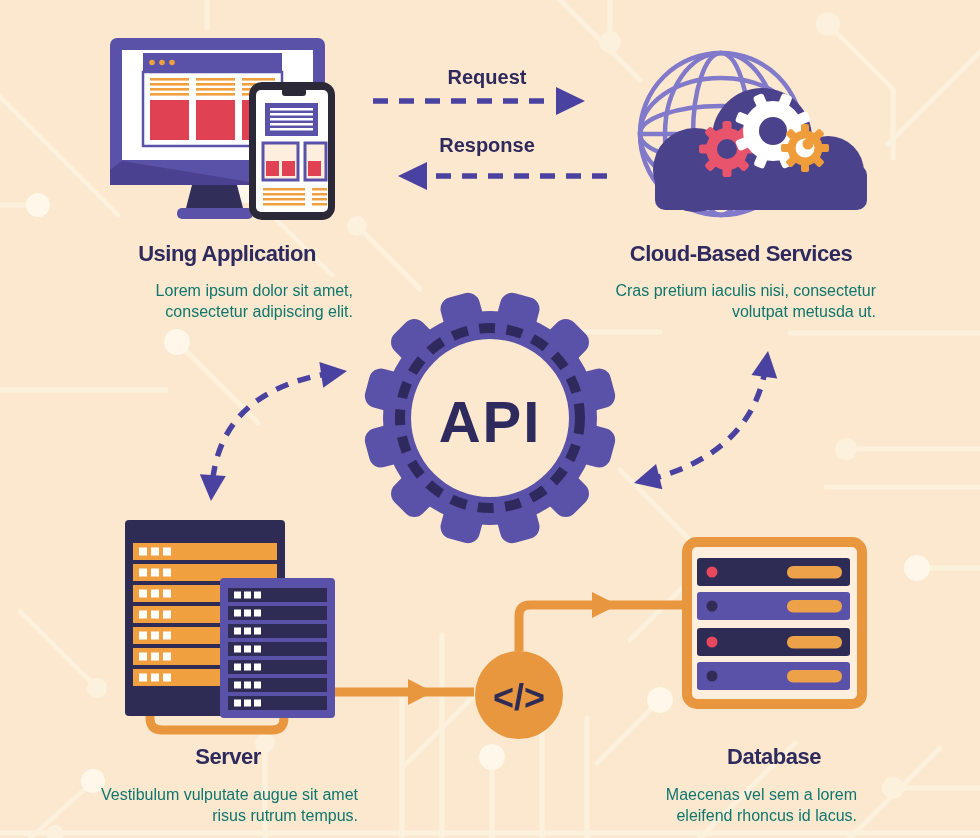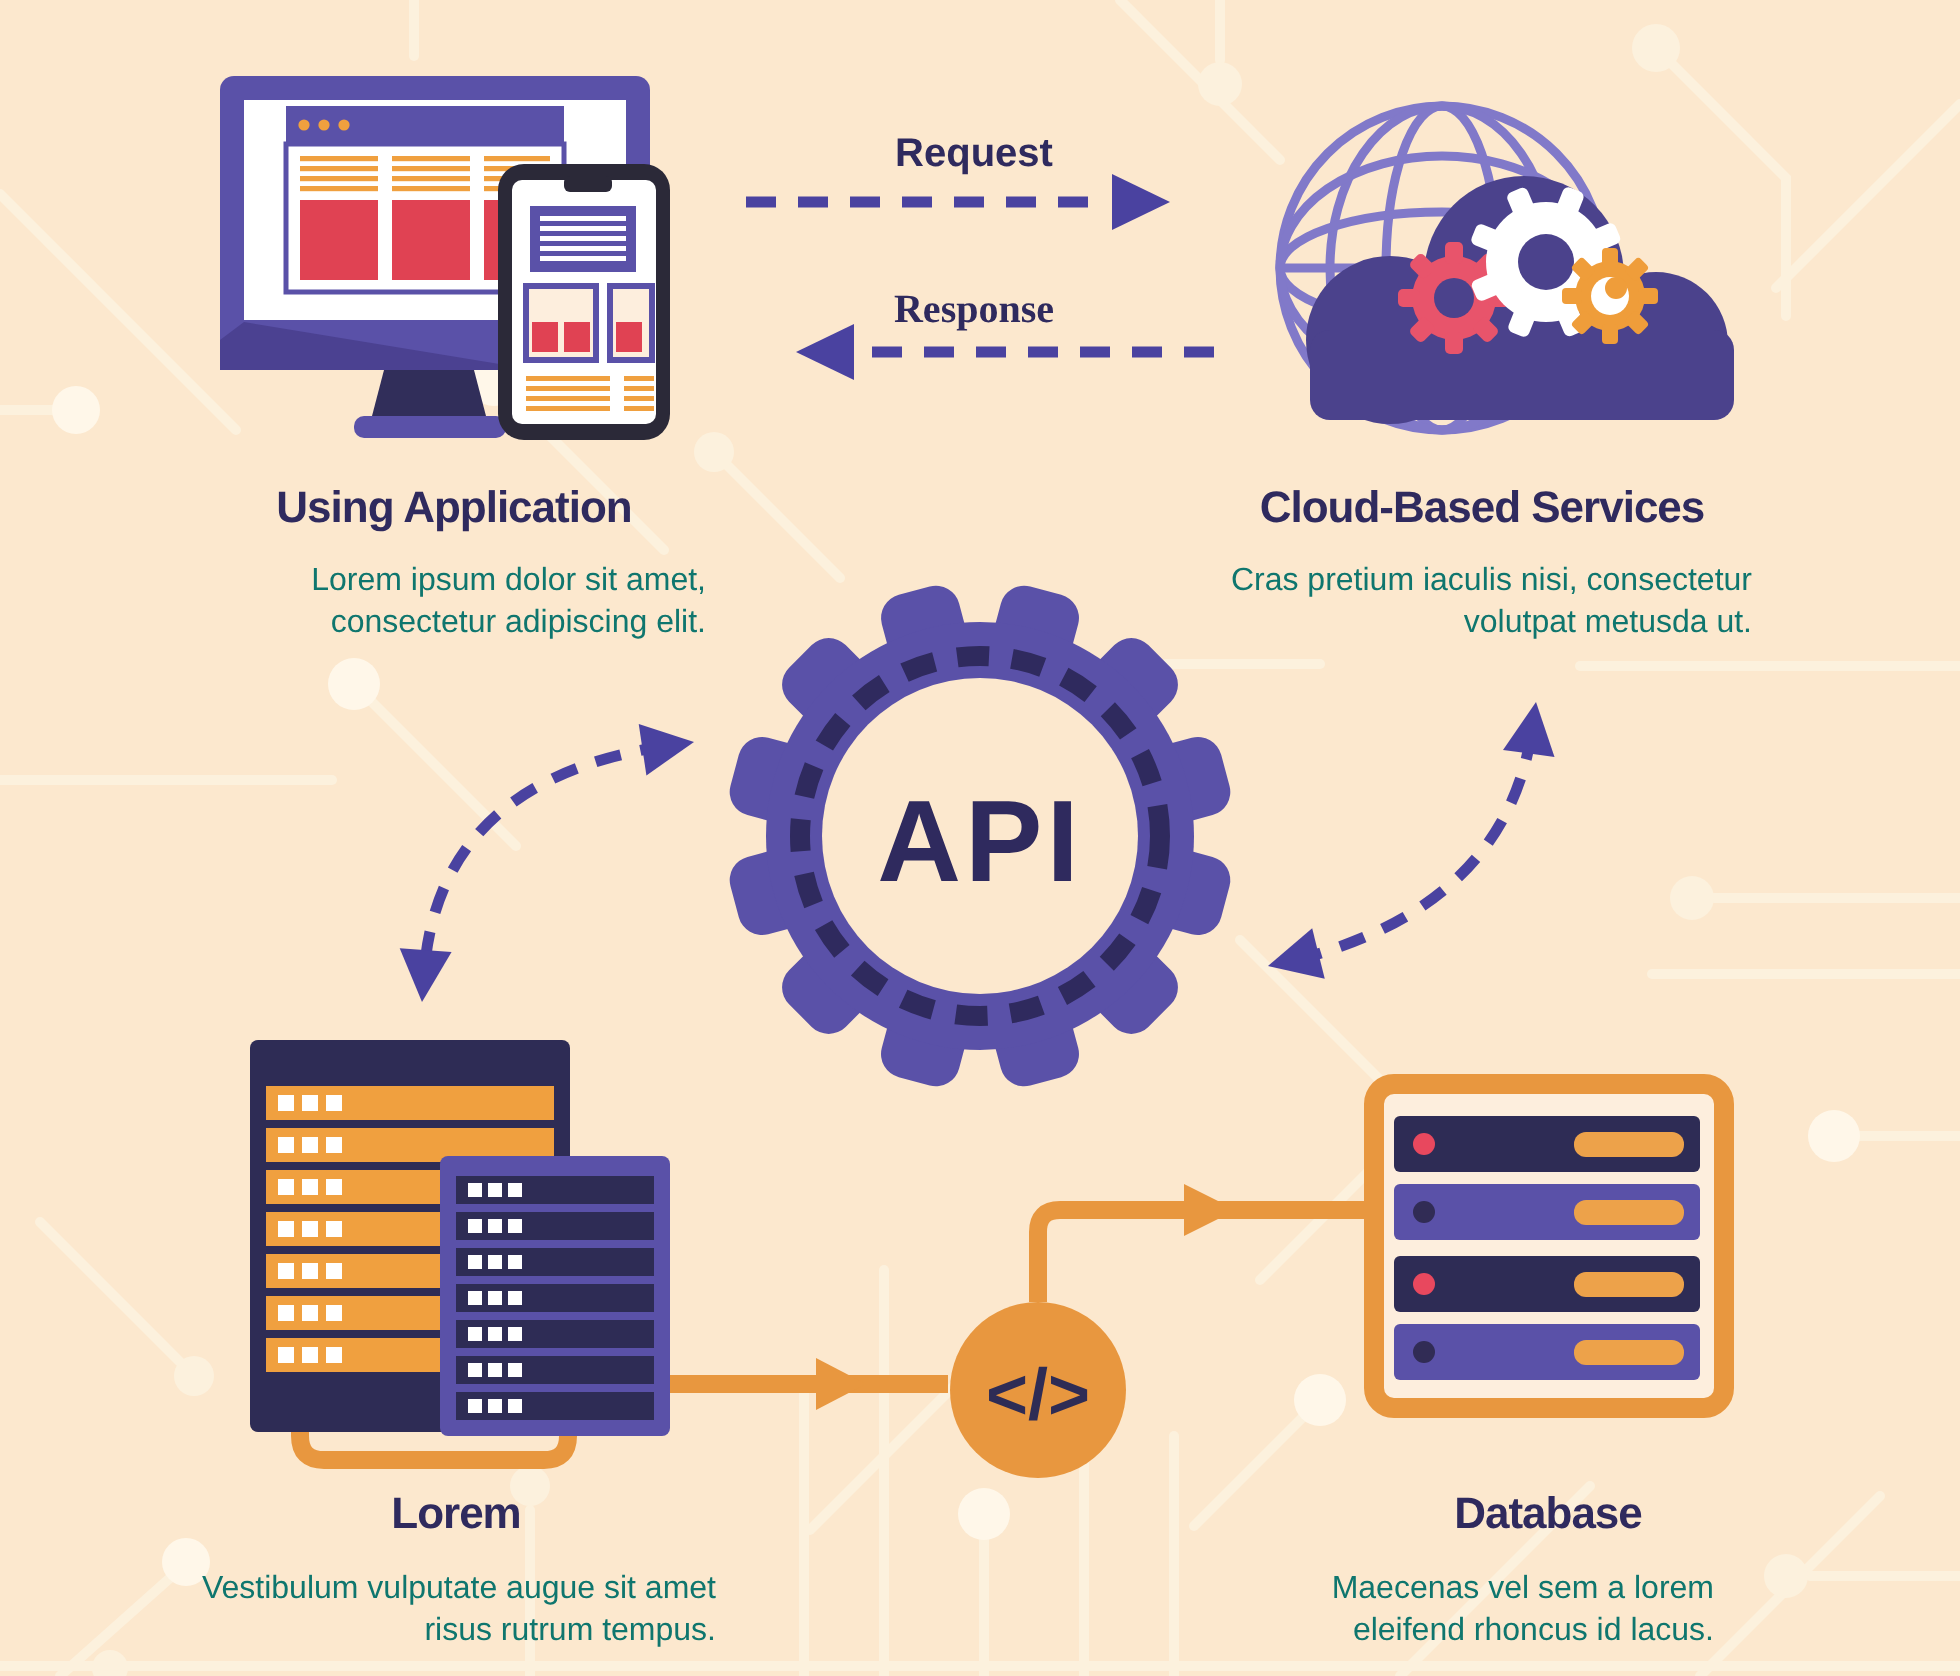--- a/index.html
+++ b/index.html
@@ -439,27 +439,27 @@
       <g fill="#eda24a">
         <rect x="787" y="566" width="55" height="12.5" rx="6"></rect>
         <rect x="787" y="600" width="55" height="12.5" rx="6"></rect>
         <rect x="787" y="636" width="55" height="12.5" rx="6"></rect>
         <rect x="787" y="670" width="55" height="12.5" rx="6"></rect>
       </g>
     </g>
   </svg>
 
   <div class="label flow-label" style="left:487px;top:66px;">Request</div>
-  <div class="label flow-label" style="left:487px;top:144px;font-family:Liberation Serif, serif;">Response</div>
+  <div class="label flow-label" style="left:487px;top:134px;">Response</div>
 
   <div class="label node-title" style="left:227px;top:241px;">Using Application</div>
   <div class="label node-desc" style="left:228px;top:280px;width:250px;">Lorem ipsum dolor sit amet, consectetur adipiscing elit.</div>
 
   <div class="label node-desc" style="left:741px;top:280px;width:270px;">Cras pretium iaculis nisi, consectetur volutpat metusda ut.</div>
   <div class="label node-title" style="left:741px;top:241px;">Cloud-Based Services</div>
 
-  <div class="label node-title" style="left:228px;top:744px;">Lorem</div>
+  <div class="label node-title" style="left:228px;top:744px;">Server</div>
   <div class="label node-desc" style="left:228px;top:784px;width:260px;">Vestibulum vulputate augue sit amet risus rutrum tempus.</div>
 
   <div class="label node-title" style="left:774px;top:744px;">Database</div>
   <div class="label node-desc" style="left:742px;top:784px;width:230px;">Maecenas vel sem a lorem eleifend rhoncus id lacus.</div>
 
 </div>
 
 </body></html>

